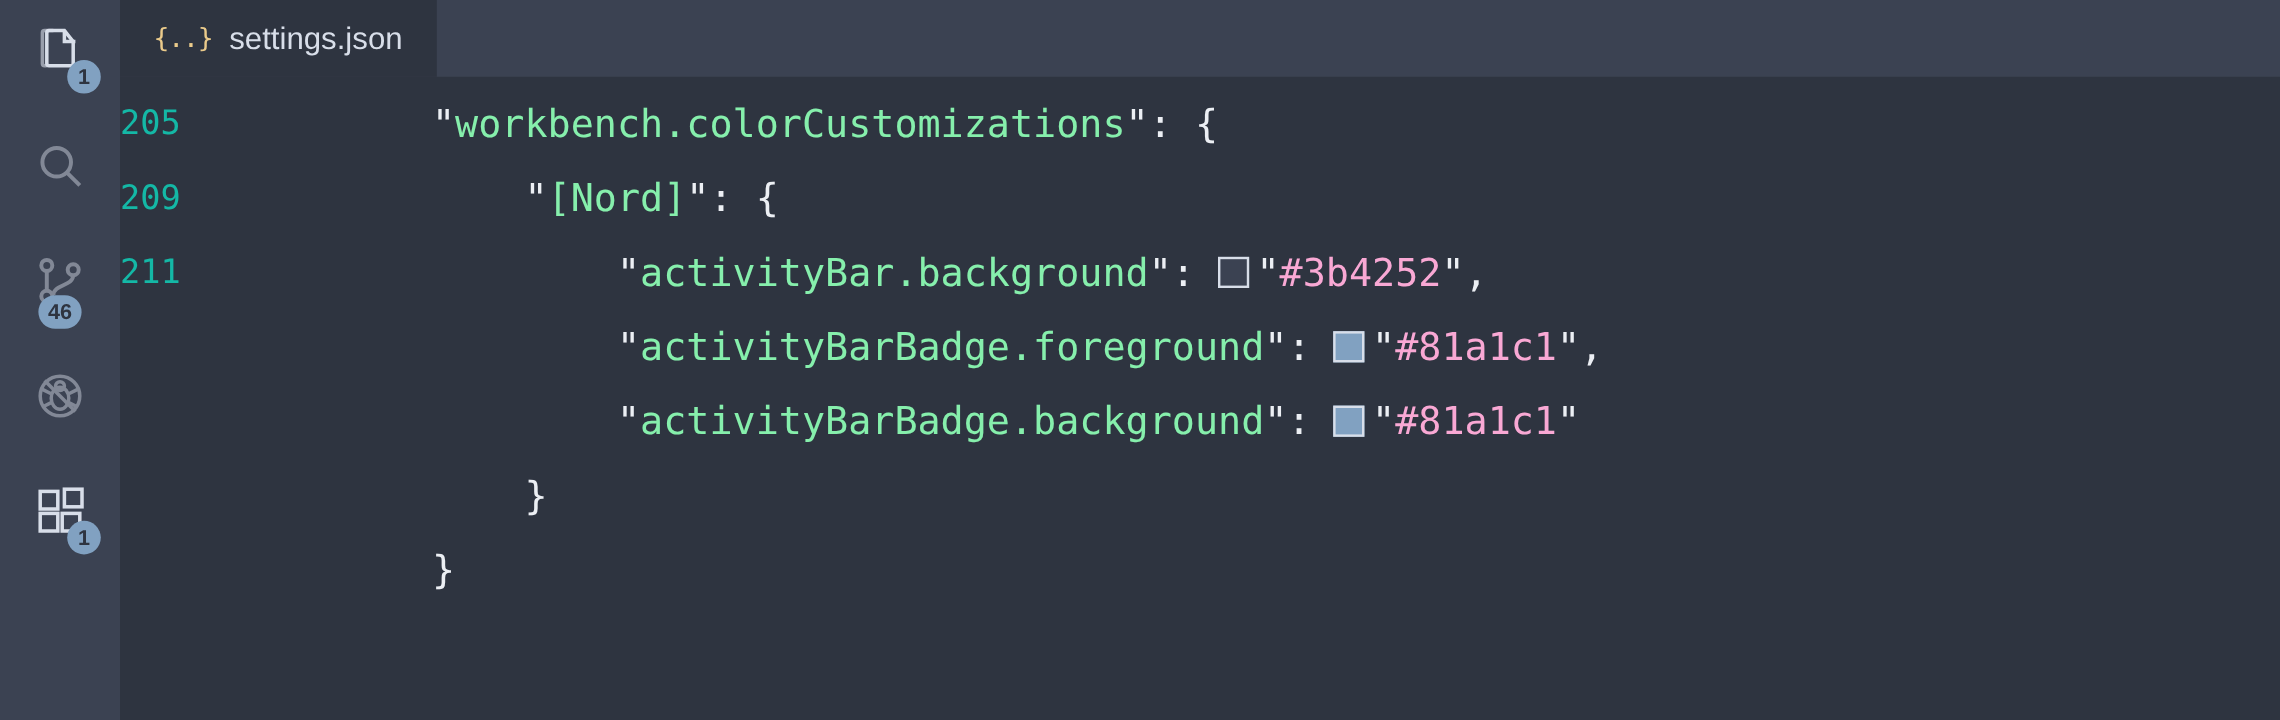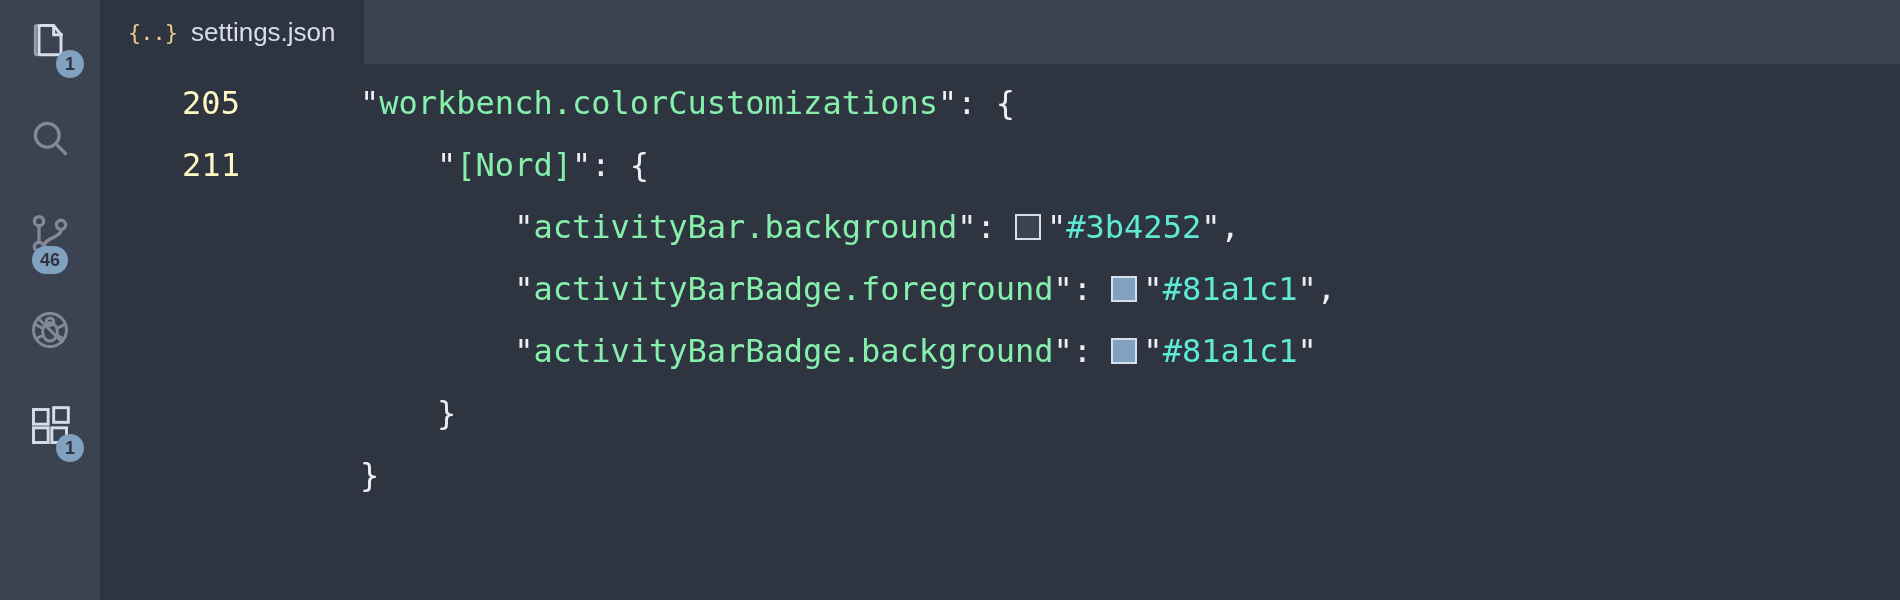--- a/index.html
+++ b/index.html
@@ -92,37 +92,37 @@
   }
 
   
   .editor {
     flex: 1;
     display: flex;
     padding-top: 8px;
   }
   .gutter {
     width: 260px;
-    text-align: center;
+    text-align: left;
     padding-right: 38px;
-    color: #fef9c3;
-    font-size: 32px;
+    color: #14b8a6;
+    font-size: 28px;
     line-height: 62px;
     user-select: none;
   }
   .code {
     flex: 1;
     font-size: 32px;
     line-height: 62px;
     white-space: pre;
   }
   .code .line { display: block; }
 
   .tok-key    { color: #86efac; }
-  .tok-string { color: #5eead4; }
+  .tok-string { color: #f9a8d4; }
   .tok-punct  { color: #eceff4; }
 
   .color-swatch {
     display: inline-block;
     width: 26px;
     height: 26px;
     border: 2px solid #d8dee9;
     vertical-align: -2px;
     margin-right: 6px;
   }
@@ -199,18 +199,19 @@
   <div class="tab-strip">
     <div class="tab">
       <span class="json-icon">{..}</span>
       <span>settings.json</span>
     </div>
   </div>
 
   <div class="editor">
     <div class="gutter" id="gutter">
         <div>205</div>
+        <div>209</div>
         <div>211</div>
       </div>
     <div class="code" id="code"><span class="line"><span class="tok-punct">"</span><span class="tok-key">workbench.colorCustomizations</span><span class="tok-punct">"</span><span class="tok-punct">: </span><span class="tok-punct">{</span></span><span class="line">    <span class="tok-punct">"</span><span class="tok-key">[Nord]</span><span class="tok-punct">"</span><span class="tok-punct">: </span><span class="tok-punct">{</span></span><span class="line">        <span class="tok-punct">"</span><span class="tok-key">activityBar.background</span><span class="tok-punct">"</span><span class="tok-punct">: </span><span class="color-swatch" style="background:#3b4252"></span><span class="tok-punct">"</span><span class="tok-string">#3b4252</span><span class="tok-punct">"</span><span class="tok-punct">,</span></span><span class="line">        <span class="tok-punct">"</span><span class="tok-key">activityBarBadge.foreground</span><span class="tok-punct">"</span><span class="tok-punct">: </span><span class="color-swatch" style="background:#81a1c1"></span><span class="tok-punct">"</span><span class="tok-string">#81a1c1</span><span class="tok-punct">"</span><span class="tok-punct">,</span></span><span class="line">        <span class="tok-punct">"</span><span class="tok-key">activityBarBadge.background</span><span class="tok-punct">"</span><span class="tok-punct">: </span><span class="color-swatch" style="background:#81a1c1"></span><span class="tok-punct">"</span><span class="tok-string">#81a1c1</span><span class="tok-punct">"</span></span><span class="line">    <span class="tok-punct">}</span></span><span class="line"><span class="tok-punct">}</span></span></div>
   </div>
 
 </div>
 
 </body></html>

